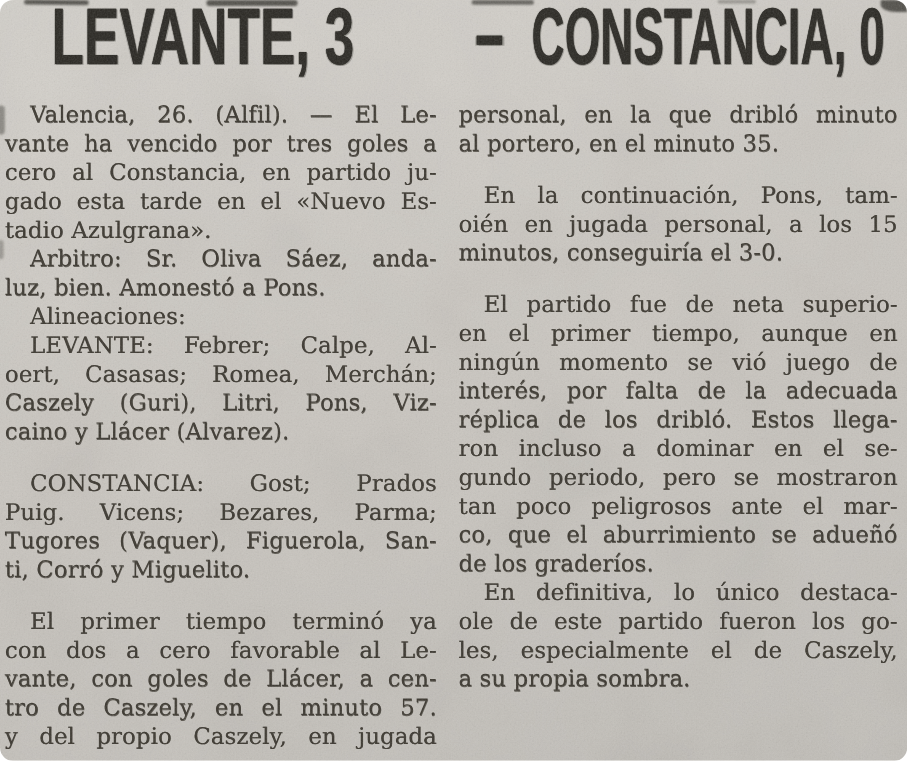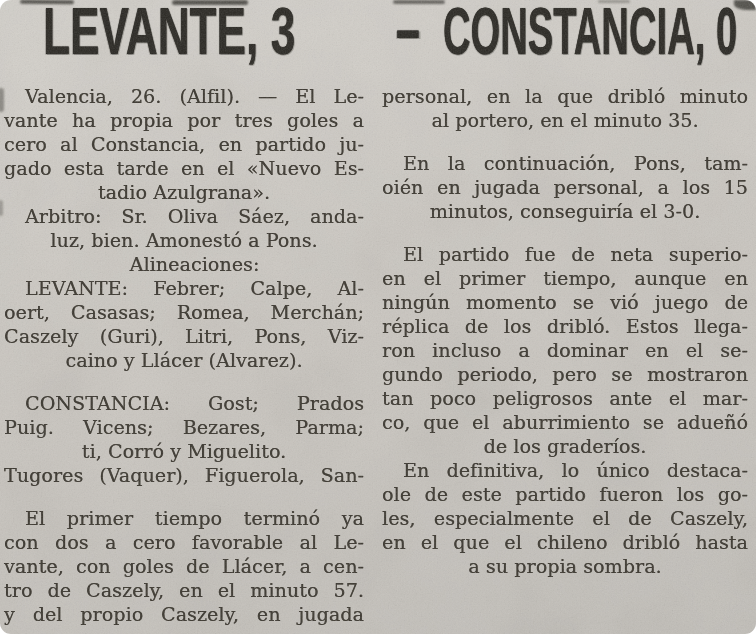--- a/index.html
+++ b/index.html
@@ -49,21 +49,20 @@
   .col-right { width: 366px; }
   .line {
     height: 24px;
     line-height: 24px;
     font-size: 19px;
     color: var(--ink, #3b372f);
     text-shadow: 0.3px 0.3px 0.5px rgba(56,52,44,.75);
     letter-spacing: 0.1px;
     white-space: normal;
     overflow: visible;
-    text-align: center;
   }
   .line.just { text-align: justify; text-align-last: justify; }
   .line.ind  { text-indent: 21px; }
   .line.gap  { margin-top: 19px; }
   
   .smudge {
     position: absolute;
     background: rgba(42,40,35,.75);
     border-radius: 3px;
     filter: blur(1.1px);
@@ -97,60 +96,60 @@
 
   <div class="headline">
     <span class="hl hl-left">LEVANTE, 3</span>
     <span class="hl hl-dash">-</span>
     <span class="hl hl-right">CONSTANCIA, 0</span>
   </div>
 
   <div class="cols">
     <div class="col col-left" id="col-left">
         <div class="line just ind">Valencia, 26. (Alfil). — El Le-</div>
-        <div class="line just">vante ha propia por tres goles a</div>
+        <div class="line just">vante ha vencido por tres goles a</div>
         <div class="line just">cero al Constancia, en partido ju-</div>
         <div class="line just">gado esta tarde en el «Nuevo Es-</div>
         <div class="line">tadio Azulgrana».</div>
         <div class="line just ind">Arbitro: Sr. Oliva Sáez, anda-</div>
         <div class="line">luz, bien. Amonestó a Pons.</div>
         <div class="line ind">Alineaciones:</div>
         <div class="line just ind">LEVANTE: Febrer; Calpe, Al-</div>
         <div class="line just">oert, Casasas; Romea, Merchán;</div>
         <div class="line just">Caszely (Guri), Litri, Pons, Viz-</div>
         <div class="line">caino y Llácer (Alvarez).</div>
         <div class="line just ind gap">CONSTANCIA: Gost; Prados</div>
         <div class="line just">Puig. Vicens; Bezares, Parma;</div>
+        <div class="line just">Tugores (Vaquer), Figuerola, San-</div>
         <div class="line">ti, Corró y Miguelito.</div>
-        <div class="line just">Tugores (Vaquer), Figuerola, San-</div>
         <div class="line just ind gap">El primer tiempo terminó ya</div>
         <div class="line just">con dos a cero favorable al Le-</div>
         <div class="line just">vante, con goles de Llácer, a cen-</div>
         <div class="line just">tro de Caszely, en el minuto 57.</div>
         <div class="line just">y del propio Caszely, en jugada</div>
       </div>
     <div class="col col-right" id="col-right">
         <div class="line just">personal, en la que dribló minuto</div>
         <div class="line">al portero, en el minuto 35.</div>
         <div class="line just ind gap">En la continuación, Pons, tam-</div>
         <div class="line just">oién en jugada personal, a los 15</div>
         <div class="line">minutos, conseguiría el 3-0.</div>
         <div class="line just ind gap">El partido fue de neta superio-</div>
         <div class="line just">en el primer tiempo, aunque en</div>
         <div class="line just">ningún momento se vió juego de</div>
+        <div class="line just">interés, por falta de la adecuada</div>
         <div class="line just">réplica de los dribló. Estos llega-</div>
         <div class="line just">ron incluso a dominar en el se-</div>
         <div class="line just">gundo periodo, pero se mostraron</div>
         <div class="line just">tan poco peligrosos ante el mar-</div>
         <div class="line just">co, que el aburrimiento se adueñó</div>
         <div class="line">de los graderíos.</div>
         <div class="line just ind">En definitiva, lo único destaca-</div>
         <div class="line just">ole de este partido fueron los go-</div>
         <div class="line just">les, especialmente el de Caszely,</div>
-        <div class="line just">en el que el chileno dribló hasta</div>
         <div class="line">a su propia sombra.</div>
       </div>
   </div>
 
   <svg class="grain" width="756" height="634" aria-hidden="true">
     <filter id="fineGrain">
       <feTurbulence type="fractalNoise" baseFrequency="0.75" numOctaves="2" seed="7" stitchTiles="stitch"></feTurbulence>
       <feColorMatrix type="saturate" values="0"></feColorMatrix>
     </filter>
     <filter id="blotch">

